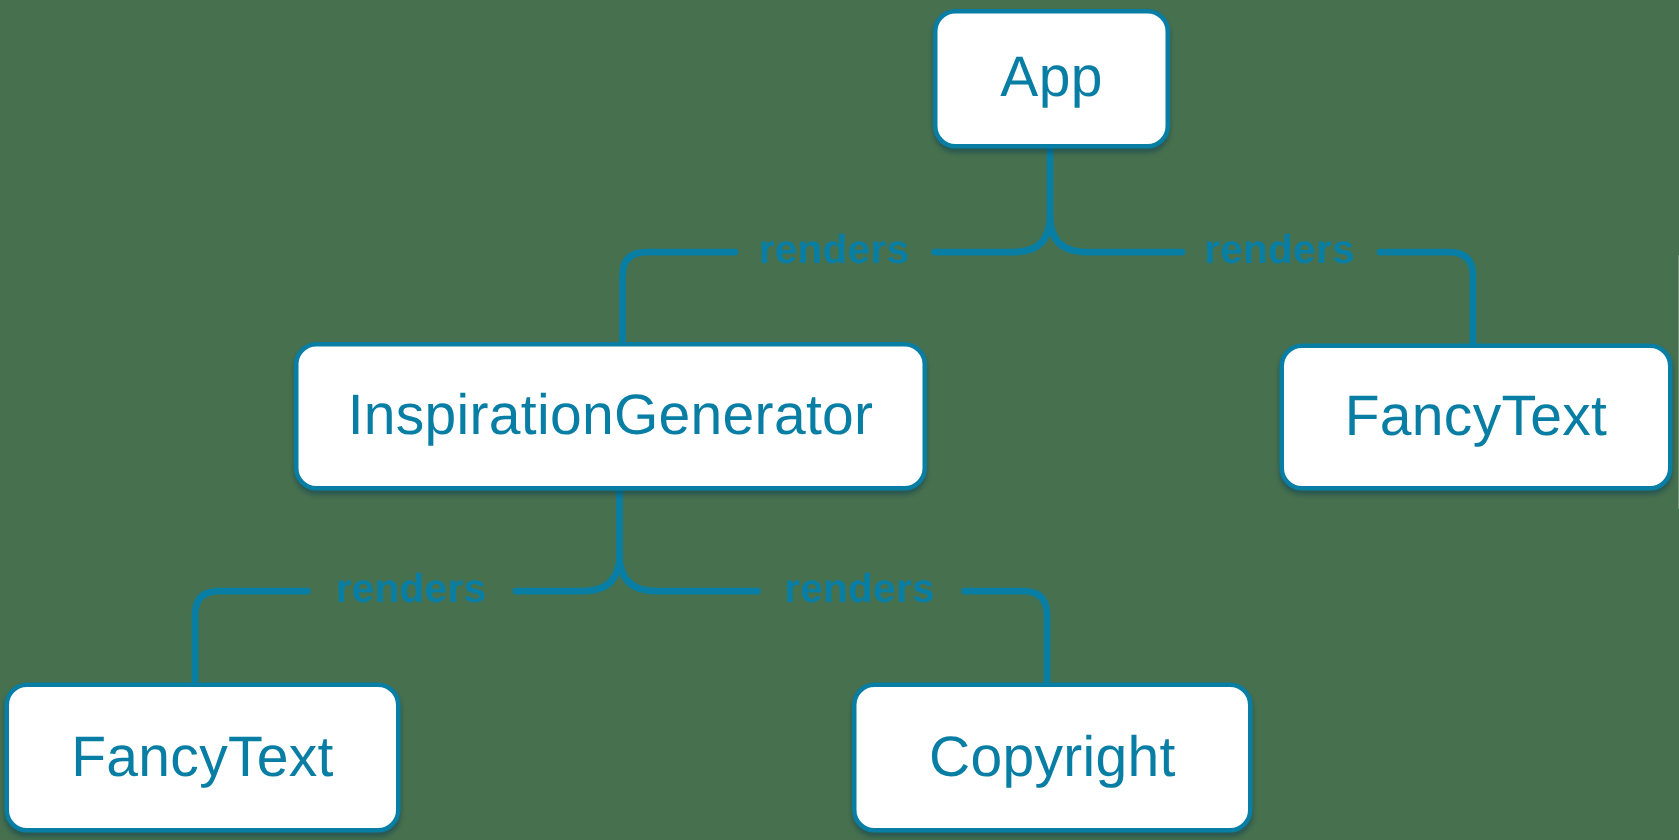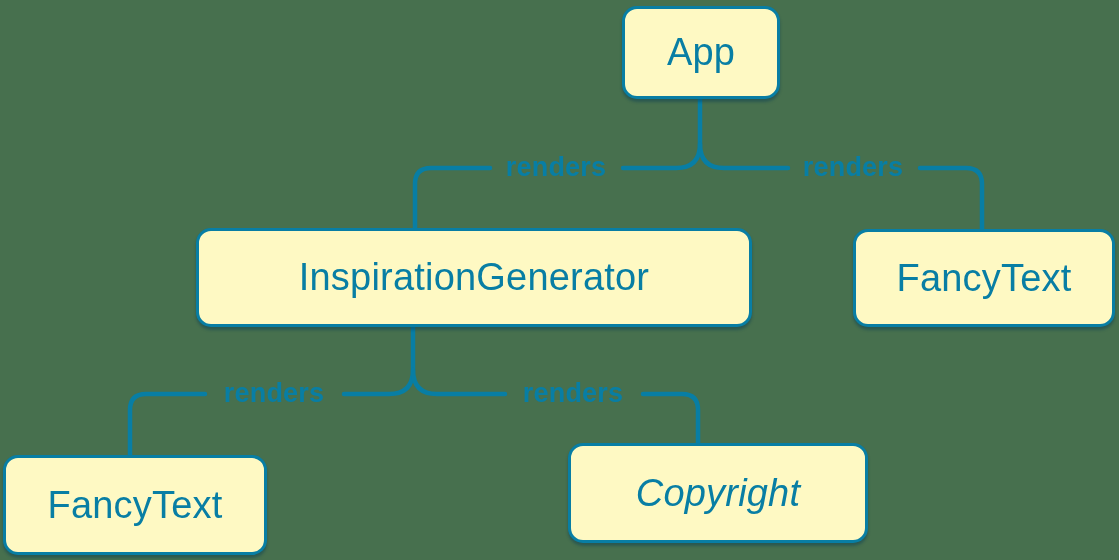--- a/index.html
+++ b/index.html
@@ -24,38 +24,38 @@
   }
   .edges-svg path {
     fill: none;
     stroke: #087ea4;
     stroke-width: 4.5;
     stroke-linecap: round;
   }
   .node {
     position: absolute;
     box-sizing: border-box;
-    background: #fef9c3;
+    background: #ffffff;
     border: 3px solid #087ea4;
     border-radius: 15px;
     box-shadow: 0 3px 3px rgba(8, 60, 84, 0.45);
     display: flex;
     align-items: center;
     justify-content: center;
     color: #087ea4;
     font-size: 38px;
     font-weight: 500;
     letter-spacing: 0.2px;
     white-space: nowrap;
   }
   .node-app            { left: 622px; top: 6px;   width: 158px; height: 93px; }
-  .node-inspiration    { left: 196px; top: 228px; width: 556px; height: 99px; }
+  .node-inspiration    { left: 196px; top: 228px; width: 422px; height: 99px; }
   .node-fancy-top      { left: 853px; top: 229px; width: 262px; height: 98px; }
   .node-fancy-bottom   { left: 3px;   top: 455px; width: 264px; height: 100px; }
-  .node-copyright      { left: 568px; top: 443px; width: 300px; height: 100px; font-style: italic; }
+  .node-copyright      { left: 568px; top: 455px; width: 267px; height: 100px; }
 
   .edge-label {
     position: absolute;
     transform: translate(-50%, -50%);
     color: #087ea4;
     font-size: 27px;
     font-weight: 700;
     letter-spacing: 0.2px;
     line-height: 1;
     white-space: nowrap;

